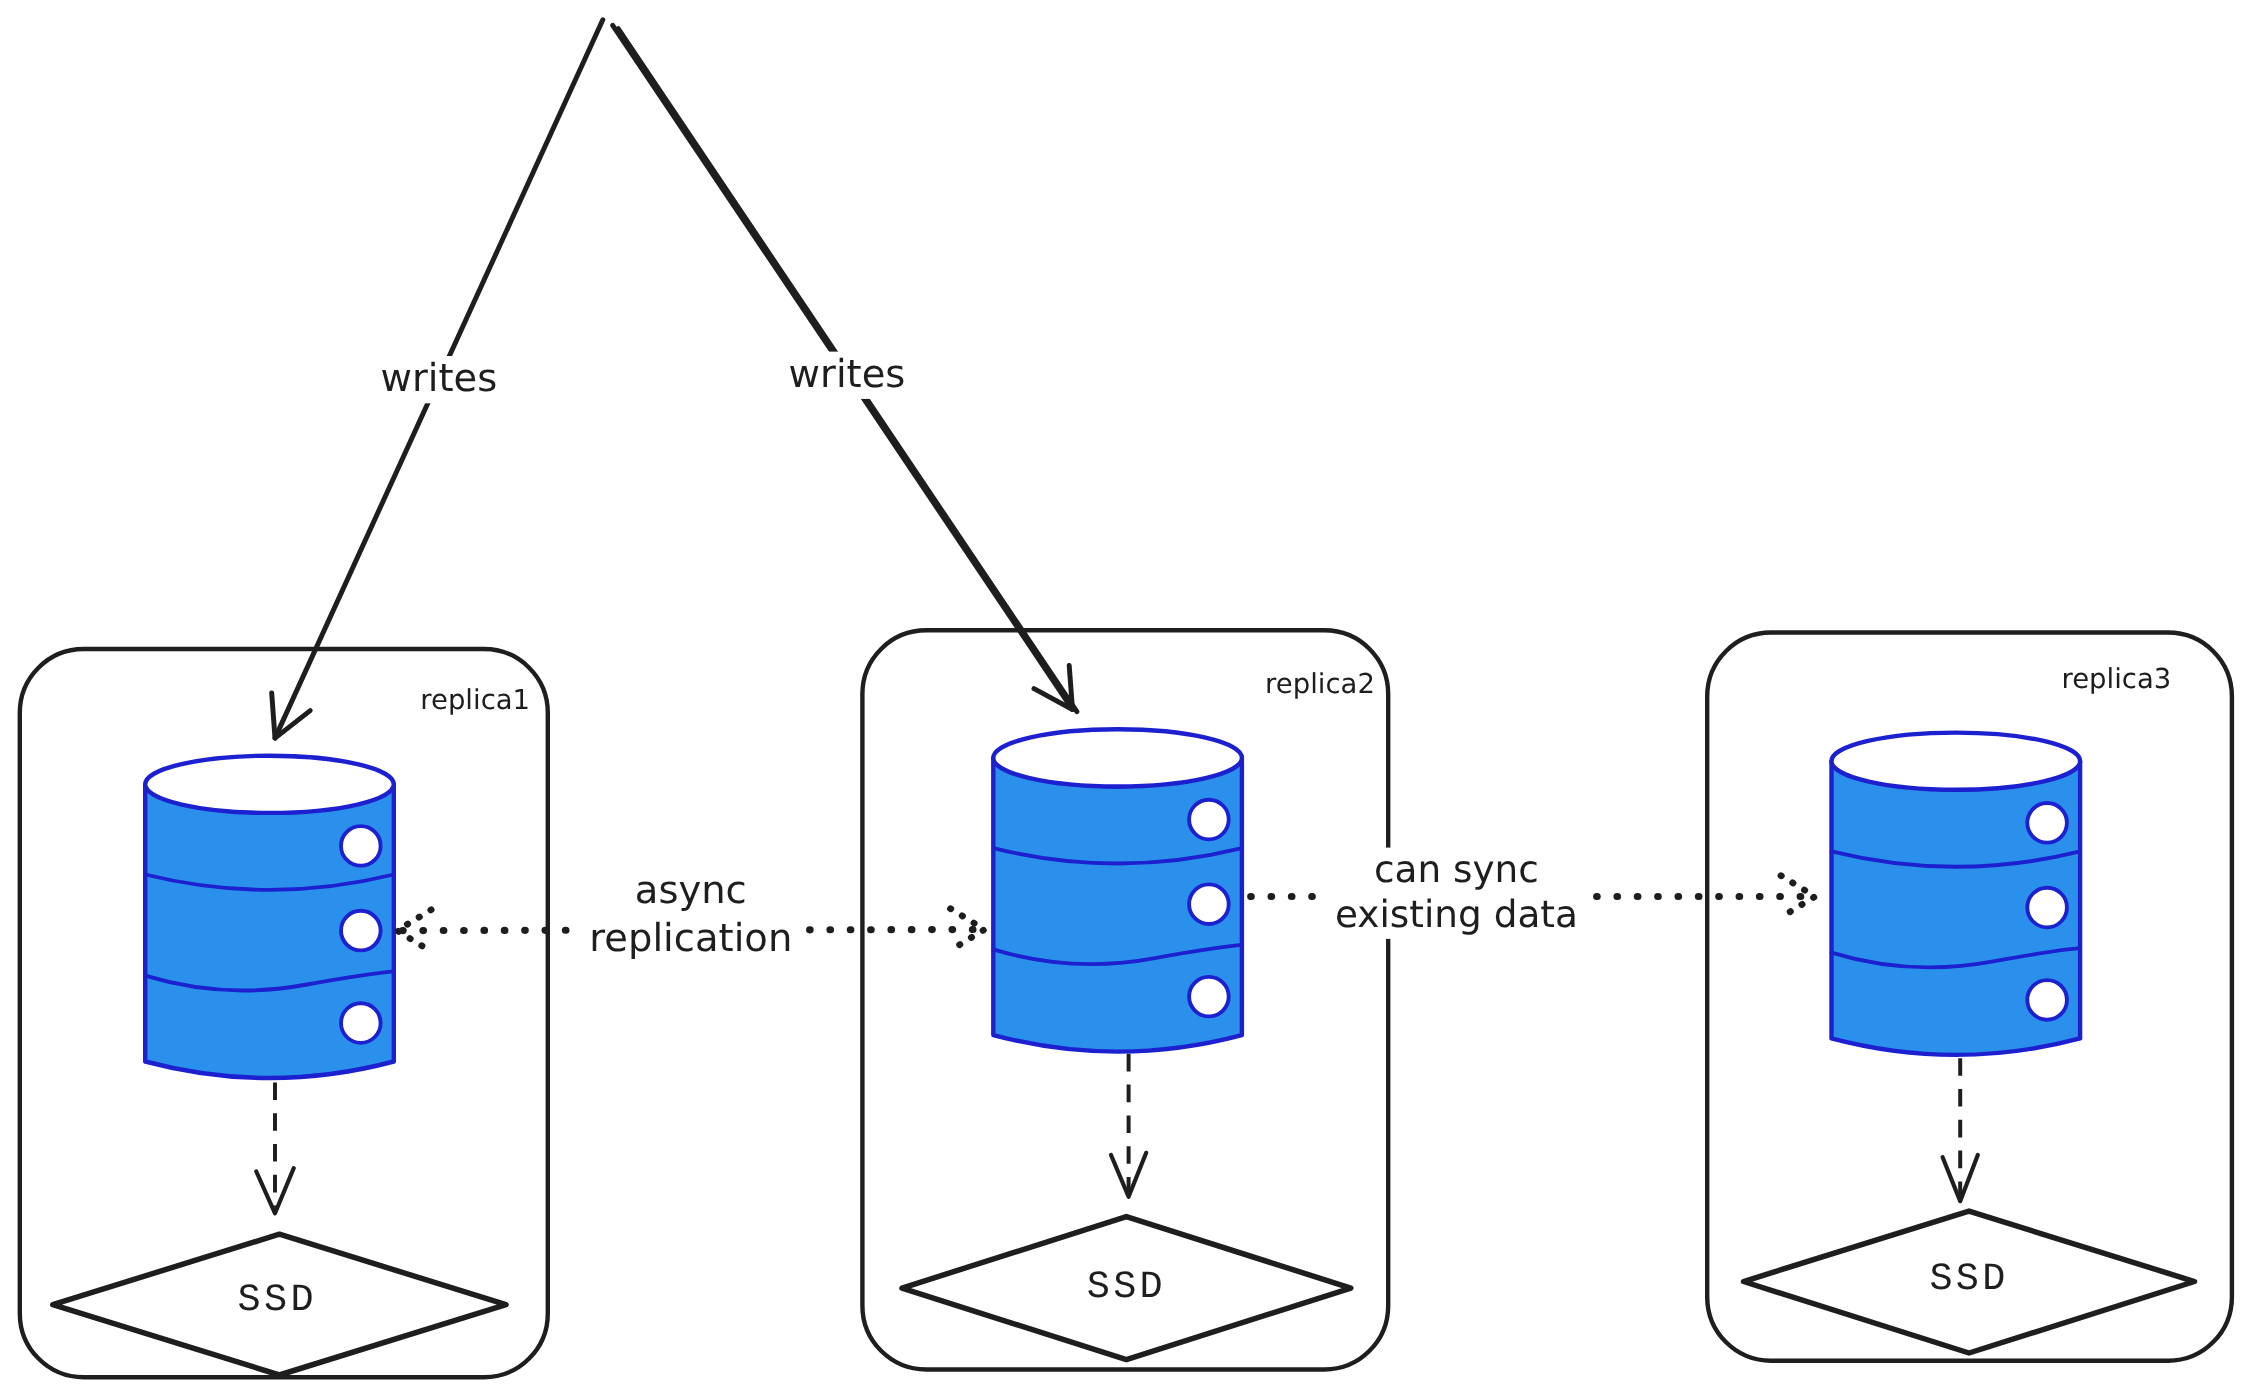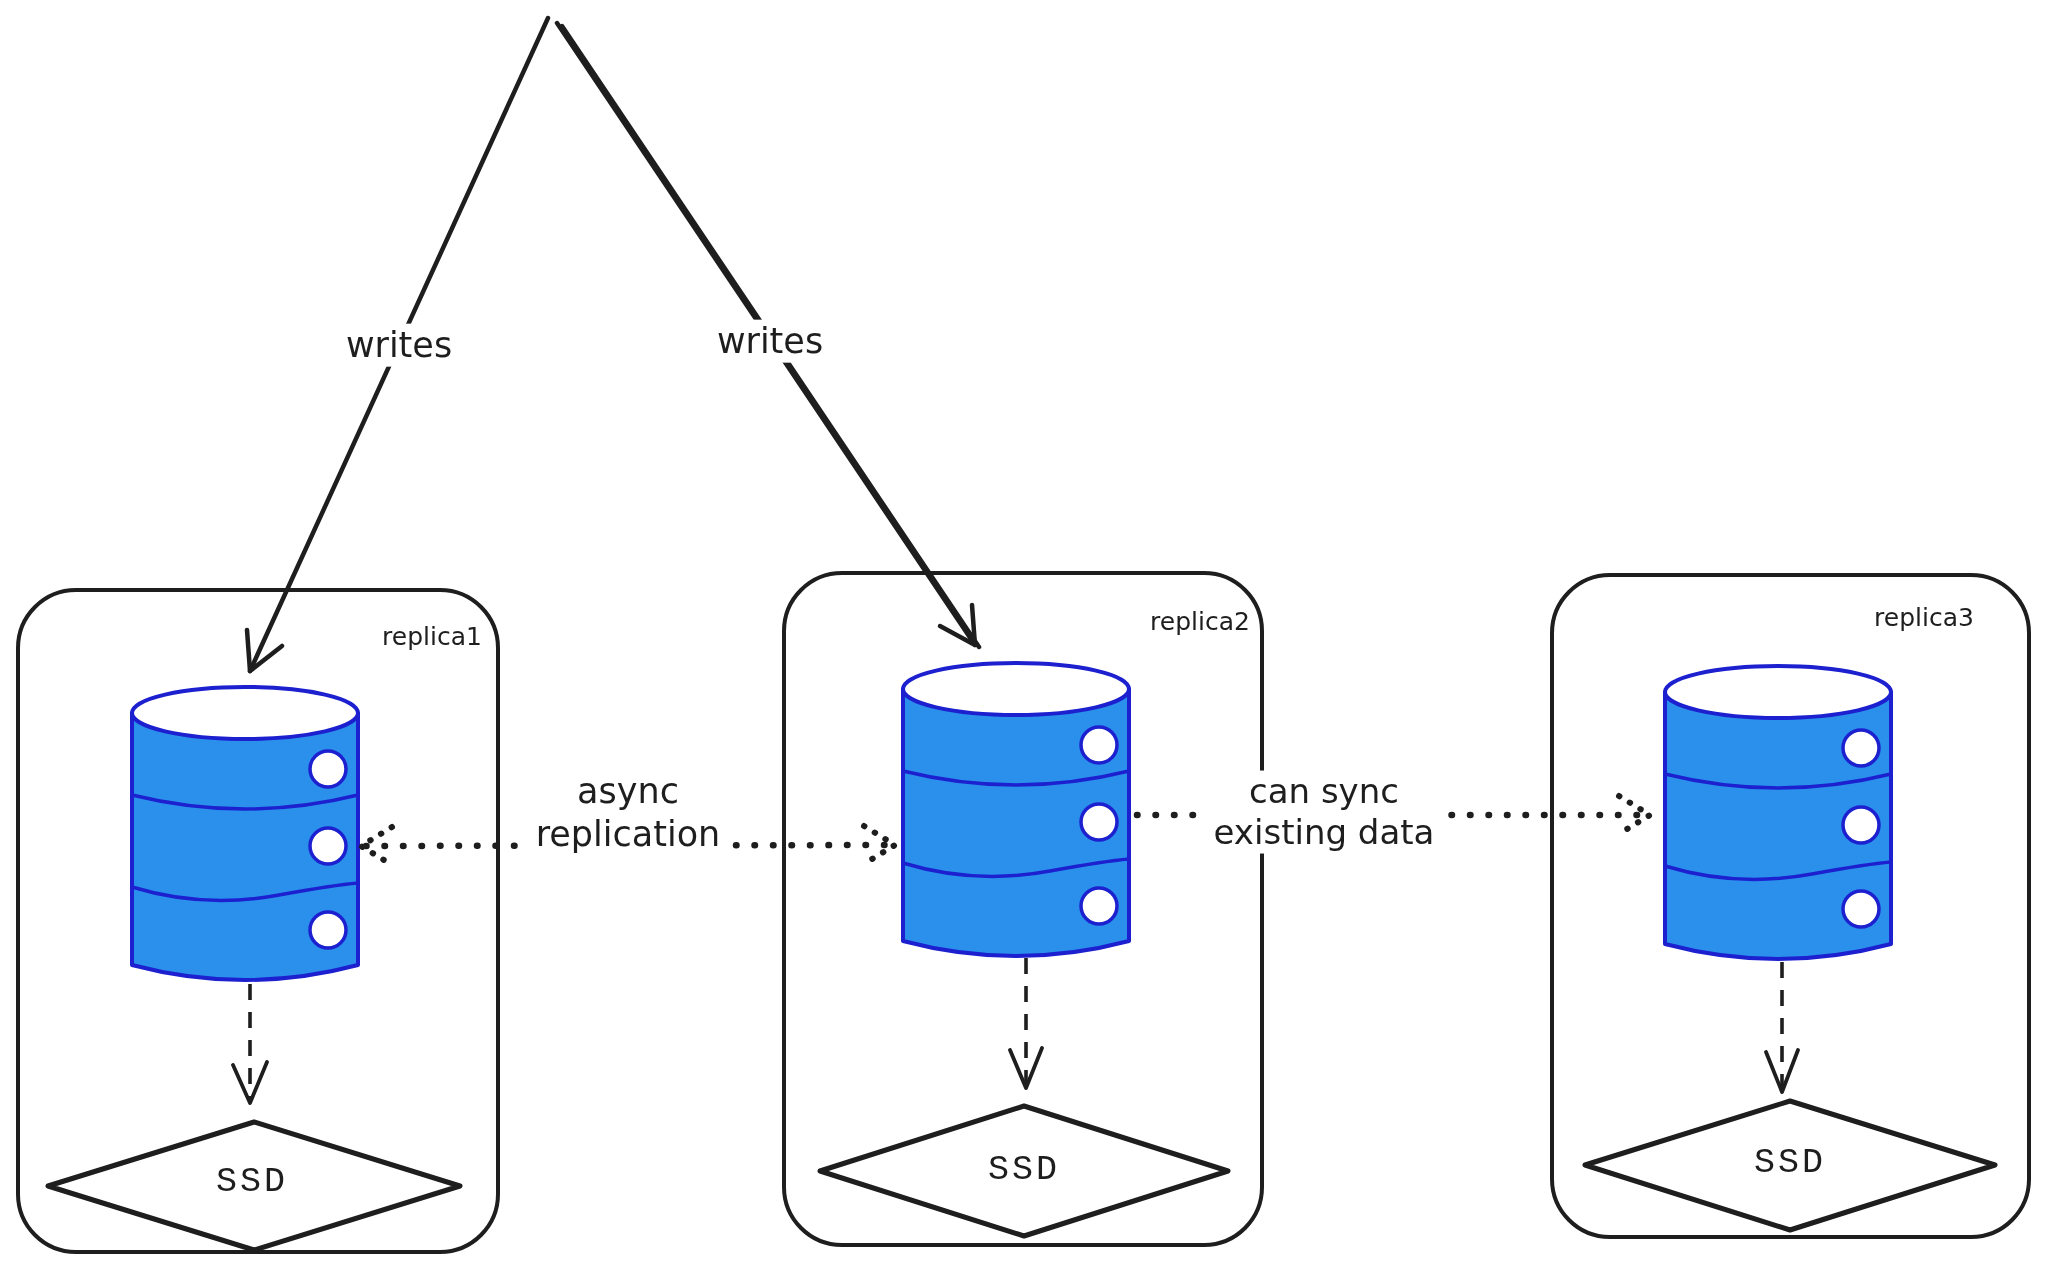--- a/index.html
+++ b/index.html
@@ -112,21 +112,21 @@
 
     <g>
       <line class="dotted" x1="1137" y1="815" x2="1648" y2="815"></line>
       <path class="dottedhead" d="M1619 796 L1650 815 L1619 834"></path>
     </g>
   </svg>
 
   <div class="lbl writes bg" style="left:399px;top:345px;">writes</div>
   <div class="lbl writes bg" style="left:770px;top:341px;">writes</div>
 
-  <div class="lbl bg" style="left:628px;top:813px;font-size:35px;">async
+  <div class="lbl bg" style="left:628px;top:832px;font-size:35px;">async
 replication</div>
   <div class="lbl bg" style="left:1324px;top:812px;">can sync
 existing data</div>
 
   <div class="lbl replica" style="left:432px;top:637px;">replica1</div>
   <div class="lbl replica" style="left:1200px;top:622px;">replica2</div>
   <div class="lbl replica" style="left:1924px;top:618px;">replica3</div>
 
   <div class="lbl ssd" style="left:252px;top:1182px;">SSD</div>
   <div class="lbl ssd" style="left:1024px;top:1170px;">SSD</div>

